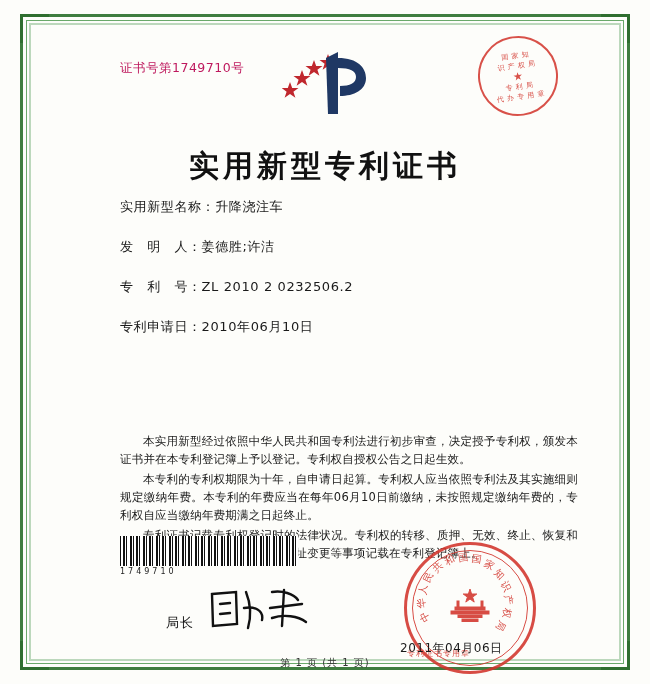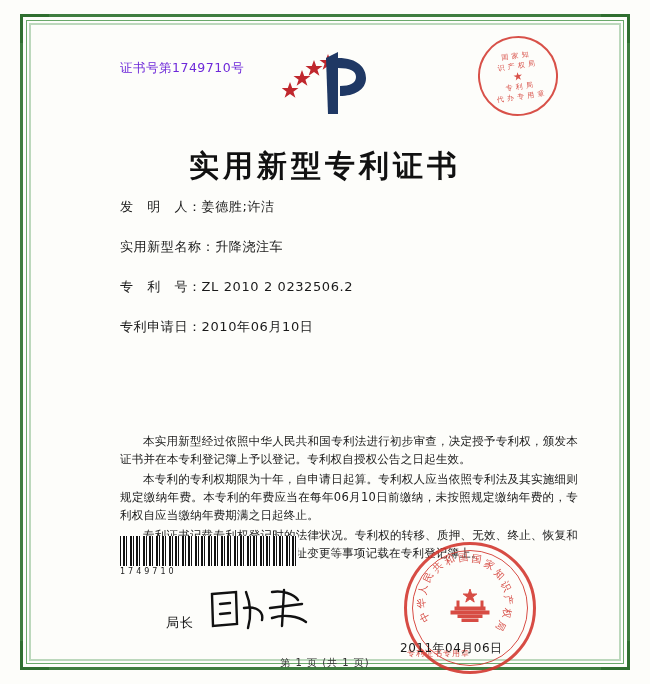--- a/index.html
+++ b/index.html
@@ -58,21 +58,21 @@
     letter-spacing:.5px;
     width:62px;
   }
   .top-seal .star{
     font-size:11px;display:block;line-height:11px;
   }
 
   
   .cert-no{
     position:absolute;left:120px;top:60px;
-    font-size:12.5px;color:#6d28d9;
+    font-size:12.5px;color:#be185d;
     letter-spacing:.5px;
   }
 
   
   .logo{
     position:absolute;left:282px;top:48px;
     width:86px;height:72px;
   }
 
   .title{
@@ -209,24 +209,24 @@
       </g>
       <path d="M44,10 L56,4 L56,66 L46,66 Z" fill="#1f3864"></path>
       <path d="M56,10 C76,10 84,20 84,30 C84,42 72,48 58,48 L58,38 C68,38 74,35 74,29 C74,23 68,20 56,20 Z" fill="#1f3864"></path>
     </svg>
   </div>
 
   <div class="title">实用新型专利证书</div>
 
   <div class="fields">
     <div class="field">
+      <span class="lbl">实用新型名称：</span><span class="val">升降浇注车</span>
+    </div>
+    <div class="field">
       <span class="lbl">发　明　人：</span><span class="val">姜德胜;许洁</span>
-    </div>
-    <div class="field">
-      <span class="lbl">实用新型名称：</span><span class="val">升降浇注车</span>
     </div>
     <div class="field">
       <span class="lbl">专　利　号：</span><span class="val">ZL 2010 2 0232506.2</span>
     </div>
     <div class="field">
       <span class="lbl">专利申请日：</span><span class="val">2010年06月10日</span>
     </div>
   </div>
 
   <div class="para-block">

